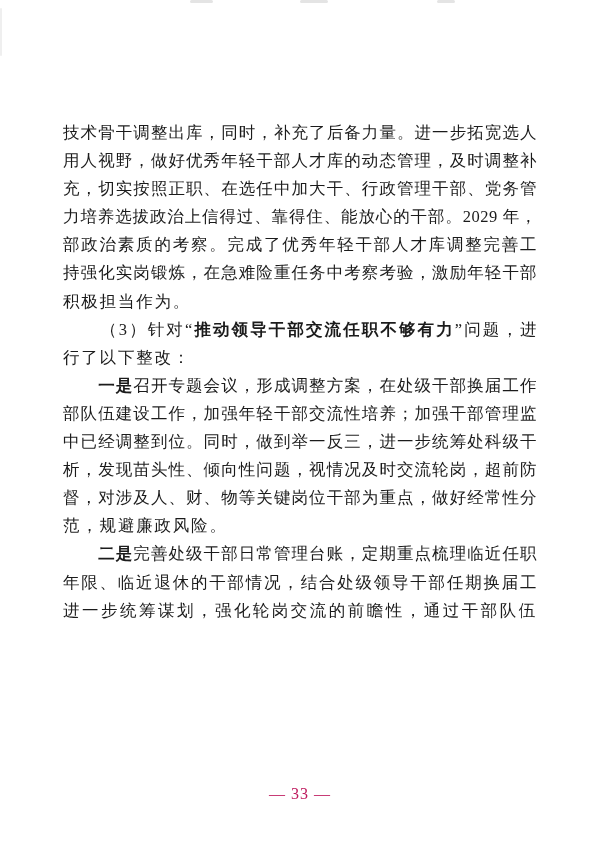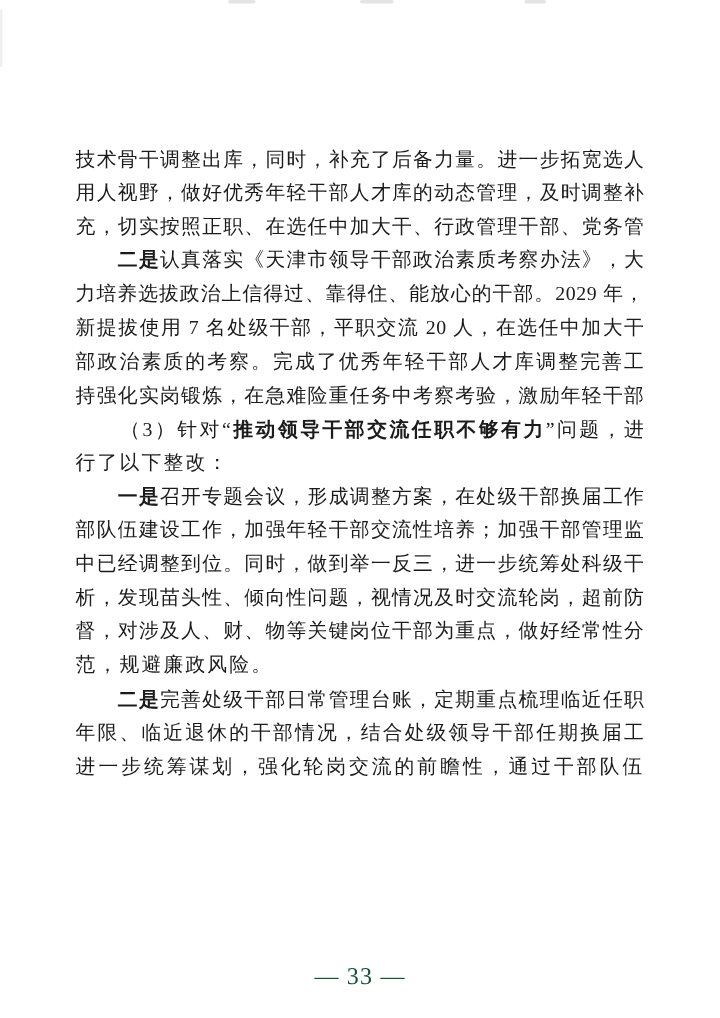--- a/index.html
+++ b/index.html
@@ -51,45 +51,43 @@
   }
   .bold {
     font-weight: bold;
   }
   .footer {
     position: absolute;
     left: 0;
     top: 782px;
     width: 600px;
     text-align: center;
-    font-size: 20px;
+    font-size: 16px;
     line-height: 24px;
-    color: #14532d;
+    color: #be185d;
     letter-spacing: 1px;
-    margin-top: 20px;
   }
 </style>
 </head>
 <body>
 
 <div class="page">
   <div class="artifact a1"></div>
   <div class="artifact a2"></div>
   <div class="artifact a3"></div>
   <div class="artifact a4"></div>
 
   <div class="content">
       <div class="line"><span>技术骨干调整出库，同时，补充了后备力量。进一步拓宽选人</span></div>
       <div class="line"><span>用人视野，做好优秀年轻干部人才库的动态管理，及时调整补</span></div>
       <div class="line"><span>充，切实按照正职、在选任中加大干、行政管理干部、党务管</span></div>
-      <div class="line"><span>　　</span><span class="bold">二是</span><span>认真落实《天津市领导干部政治素质考察办法》，大</span></div>
       <div class="line"><span>力培养选拔政治上信得过、靠得住、能放心的干部。2029 年，</span></div>
-      <div class="line"><span>新提拔使用 7 名处级干部，平职交流 20 人，在选任中加大干</span></div>
       <div class="line"><span>部政治素质的考察。完成了优秀年轻干部人才库调整完善工</span></div>
       <div class="line"><span>持强化实岗锻炼，在急难险重任务中考察考验，激励年轻干部</span></div>
+      <div class="line last"><span>积极担当作为。</span></div>
       <div class="line"><span>　　（3）针对“</span><span class="bold">推动领导干部交流任职不够有力</span><span>”问题，进</span></div>
       <div class="line last"><span>行了以下整改：</span></div>
       <div class="line"><span>　　</span><span class="bold">一是</span><span>召开专题会议，形成调整方案，在处级干部换届工作</span></div>
       <div class="line"><span>部队伍建设工作，加强年轻干部交流性培养；加强干部管理监</span></div>
       <div class="line"><span>中已经调整到位。同时，做到举一反三，进一步统筹处科级干</span></div>
       <div class="line"><span>析，发现苗头性、倾向性问题，视情况及时交流轮岗，超前防</span></div>
       <div class="line"><span>督，对涉及人、财、物等关键岗位干部为重点，做好经常性分</span></div>
       <div class="line last"><span>范，规避廉政风险。</span></div>
       <div class="line"><span>　　</span><span class="bold">二是</span><span>完善处级干部日常管理台账，定期重点梳理临近任职</span></div>
       <div class="line"><span>年限、临近退休的干部情况，结合处级领导干部任期换届工作，</span></div>

